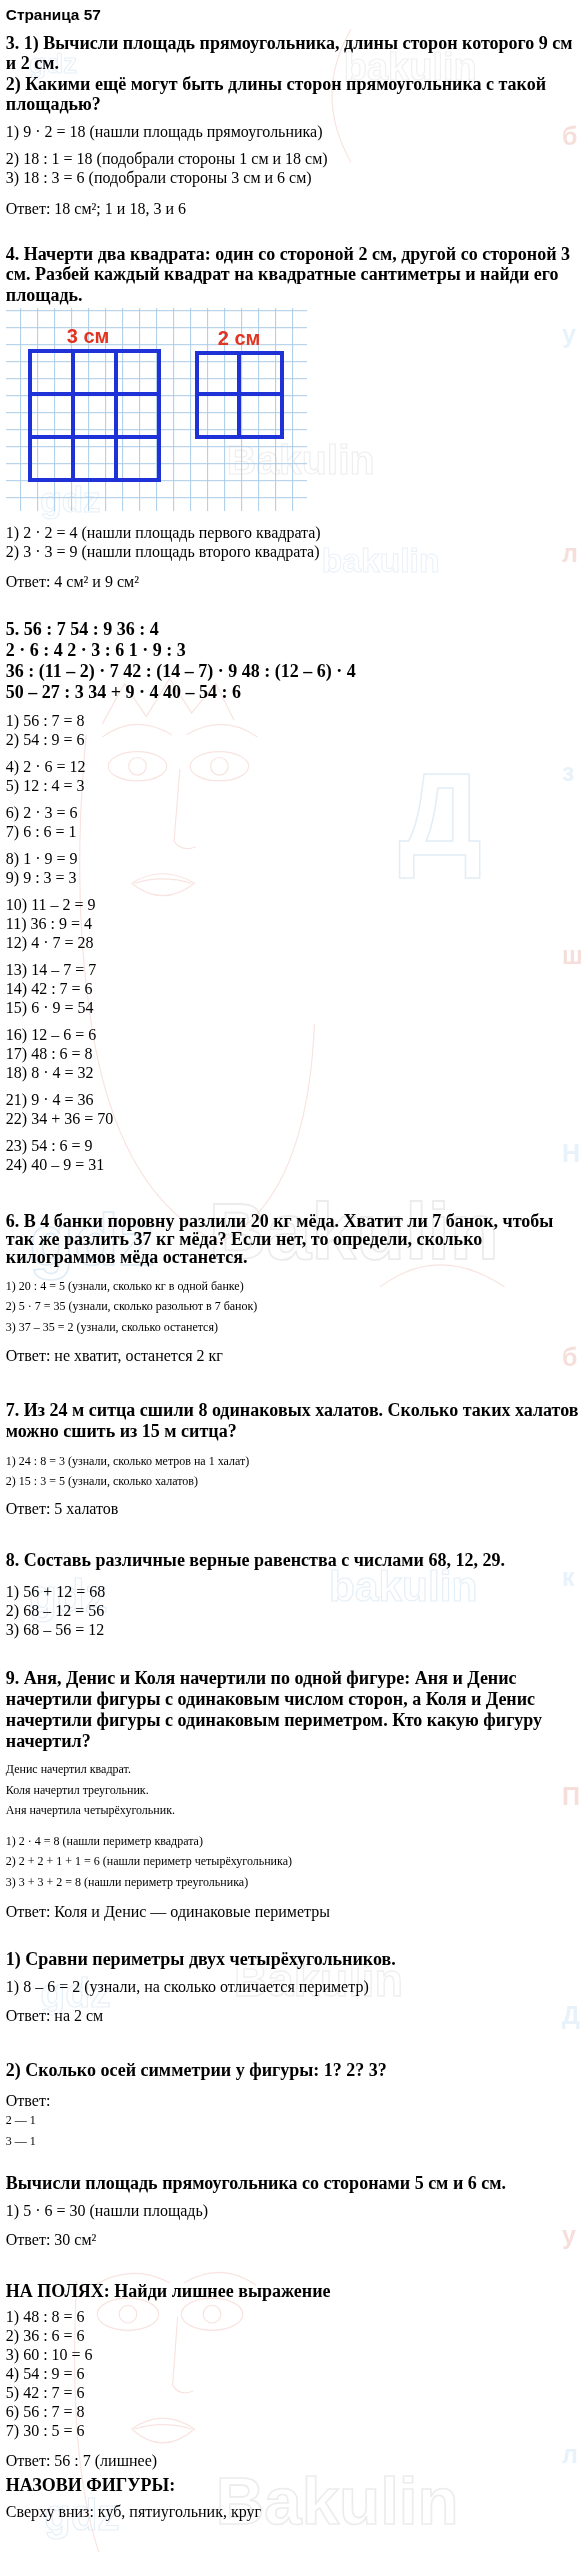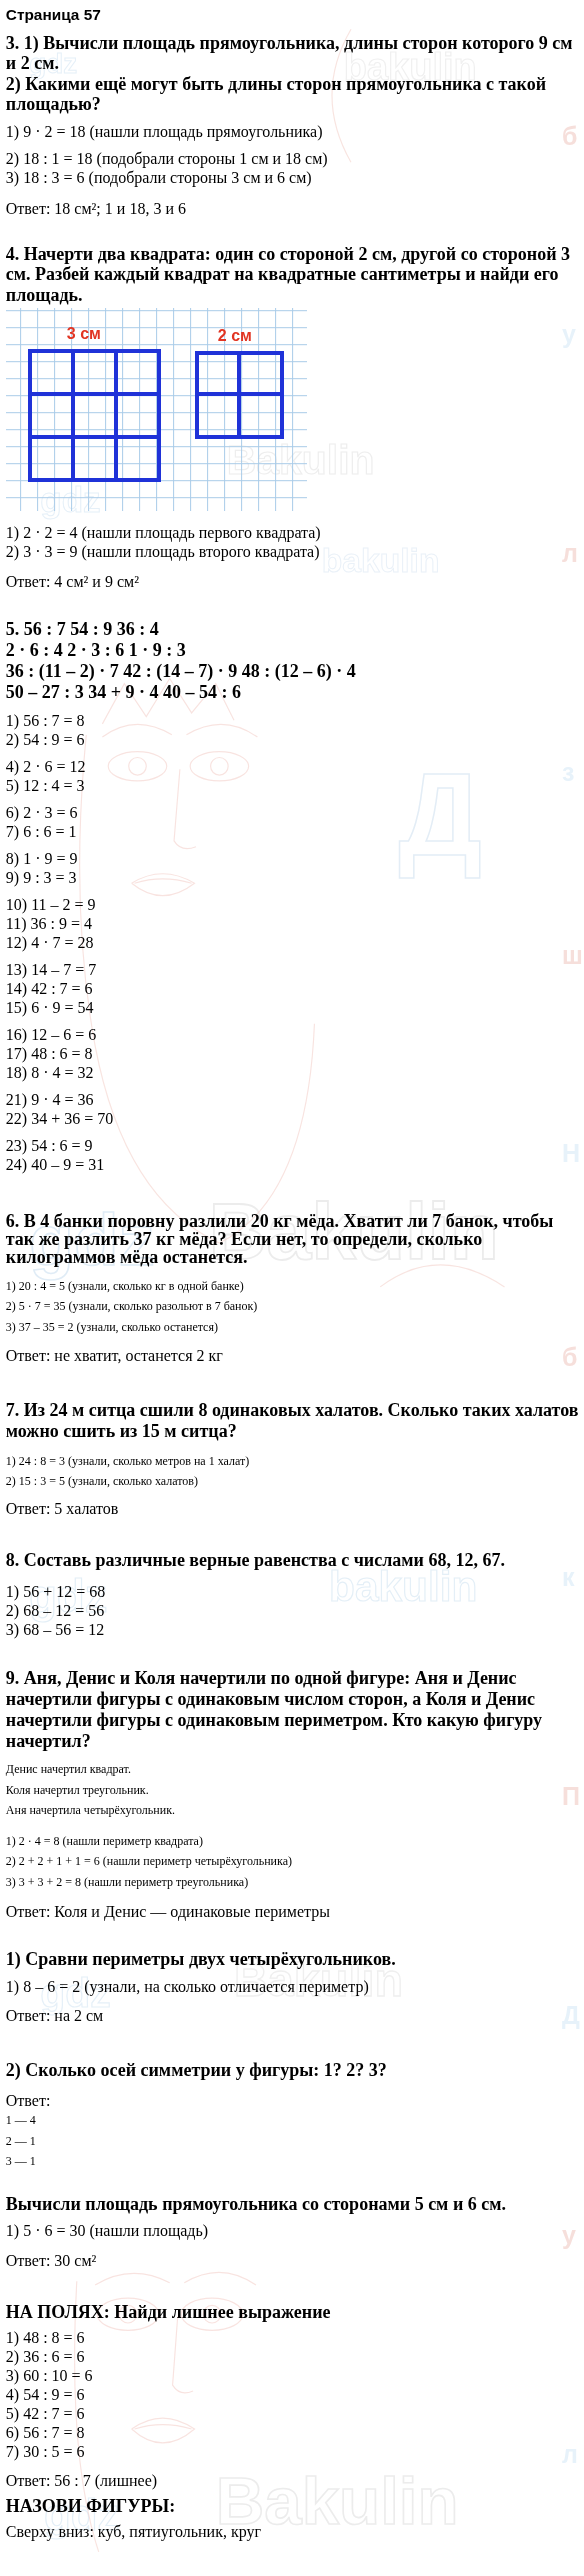--- a/index.html
+++ b/index.html
@@ -16,21 +16,21 @@
   .mt8{margin-top:5.8px}.mt10{margin-top:7.3px}.mt12{margin-top:8.8px}.mt14{margin-top:10.2px}
   .mt16{margin-top:11.7px}
   .group{margin-top:8px}
   
   .figure{margin-top:2.9px;}
   .paper{position:relative;width:301px;height:203px;
     background-image:linear-gradient(#a9cbe8 0.7px, transparent 0.7px),
                      linear-gradient(90deg,#a9cbe8 0.7px, transparent 0.7px);
     background-size:17px 17px;background-position:-2.9px 2.2px;}
   .cm-label{position:absolute;font-family:"Liberation Sans", sans-serif;font-weight:700;
-    font-size:16px;color:#e13422;line-height:1;}
+    font-size:20px;color:#e13422;line-height:1;}
   .bsq{position:absolute;box-sizing:border-box;border:4.4px solid #1f32d8;}
   .vline{position:absolute;top:0;bottom:0;width:4.4px;background:#1f32d8;}
   .hline{position:absolute;left:0;right:0;height:4.4px;background:#1f32d8;}
   
   .side-letter{position:absolute;left:562px;font-family:"Liberation Sans", sans-serif;
     font-weight:700;font-size:25px;line-height:1;z-index:0;}
   .sl-pink{color:#f6dfdb}.sl-blue{color:#e7f2fa}
 </style>
 </head>
 <body>
@@ -198,21 +198,21 @@
     <section style="margin-top:35px">
       <p class="stmt" style="line-height:21px">7. Из 24 м ситца сшили 8 одинаковых халатов. Сколько таких халатов можно сшить из 15 м ситца?</p>
       <div style="margin-top:8.8px">
         <p class="sol-w">1) 24 : 8 = 3 (узнали, сколько метров на 1 халат)</p>
         <p class="sol-w">2) 15 : 3 = 5 (узнали, сколько халатов)</p>
       </div>
       <p class="sol mt10">Ответ: 5 халатов</p>
     </section>
 
     <section style="margin-top:32px">
-      <p class="stmt">8. Составь различные верные равенства с числами 68, 12, 67.</p>
+      <p class="stmt">8. Составь различные верные равенства с числами 68, 12, 29.</p>
       <div style="margin-top:11px">
         <p class="sol">1) 56 + 12 = 68</p>
         <p class="sol">2) 68 – 12 = 56</p>
         <p class="sol">3) 68 – 56 = 12</p>
       </div>
     </section>
 
     <section style="margin-top:29px">
       <p class="stmt" style="line-height:21px">9. Аня, Денис и Коля начертили по одной фигуре: Аня и Денис начертили фигуры с одинаковым числом сторон, а Коля и Денис начертили фигуры с одинаковым периметром. Кто какую фигуру начертил?</p>
       <div style="margin-top:7.3px">
@@ -230,21 +230,20 @@
 
     <section style="margin-top:28px">
       <p class="stmt">1) Сравни периметры двух четырёхугольников.</p>
       <p class="sol mt10">1) 8 – 6 = 2 (узнали, на сколько отличается периметр)</p>
       <p class="sol mt14">Ответ: на 2 см</p>
     </section>
 
     <section style="margin-top:35px">
       <p class="stmt">2) Сколько осей симметрии у фигуры: 1? 2? 3?</p>
       <p class="sol mt14">Ответ:</p>
-      <p class="sol-w">1 — 4</p>
       <p class="sol-w">2 — 1</p>
       <p class="sol-w">3 — 1</p>
     </section>
 
     <section style="margin-top:22px">
       <p class="stmt">Вычисли площадь прямоугольника со сторонами 5 см и 6 см.</p>
       <p class="sol mt10">1) 5 · 6 = 30 (нашли площадь)</p>
       <p class="sol mt14">Ответ: 30 см²</p>
     </section>
 

